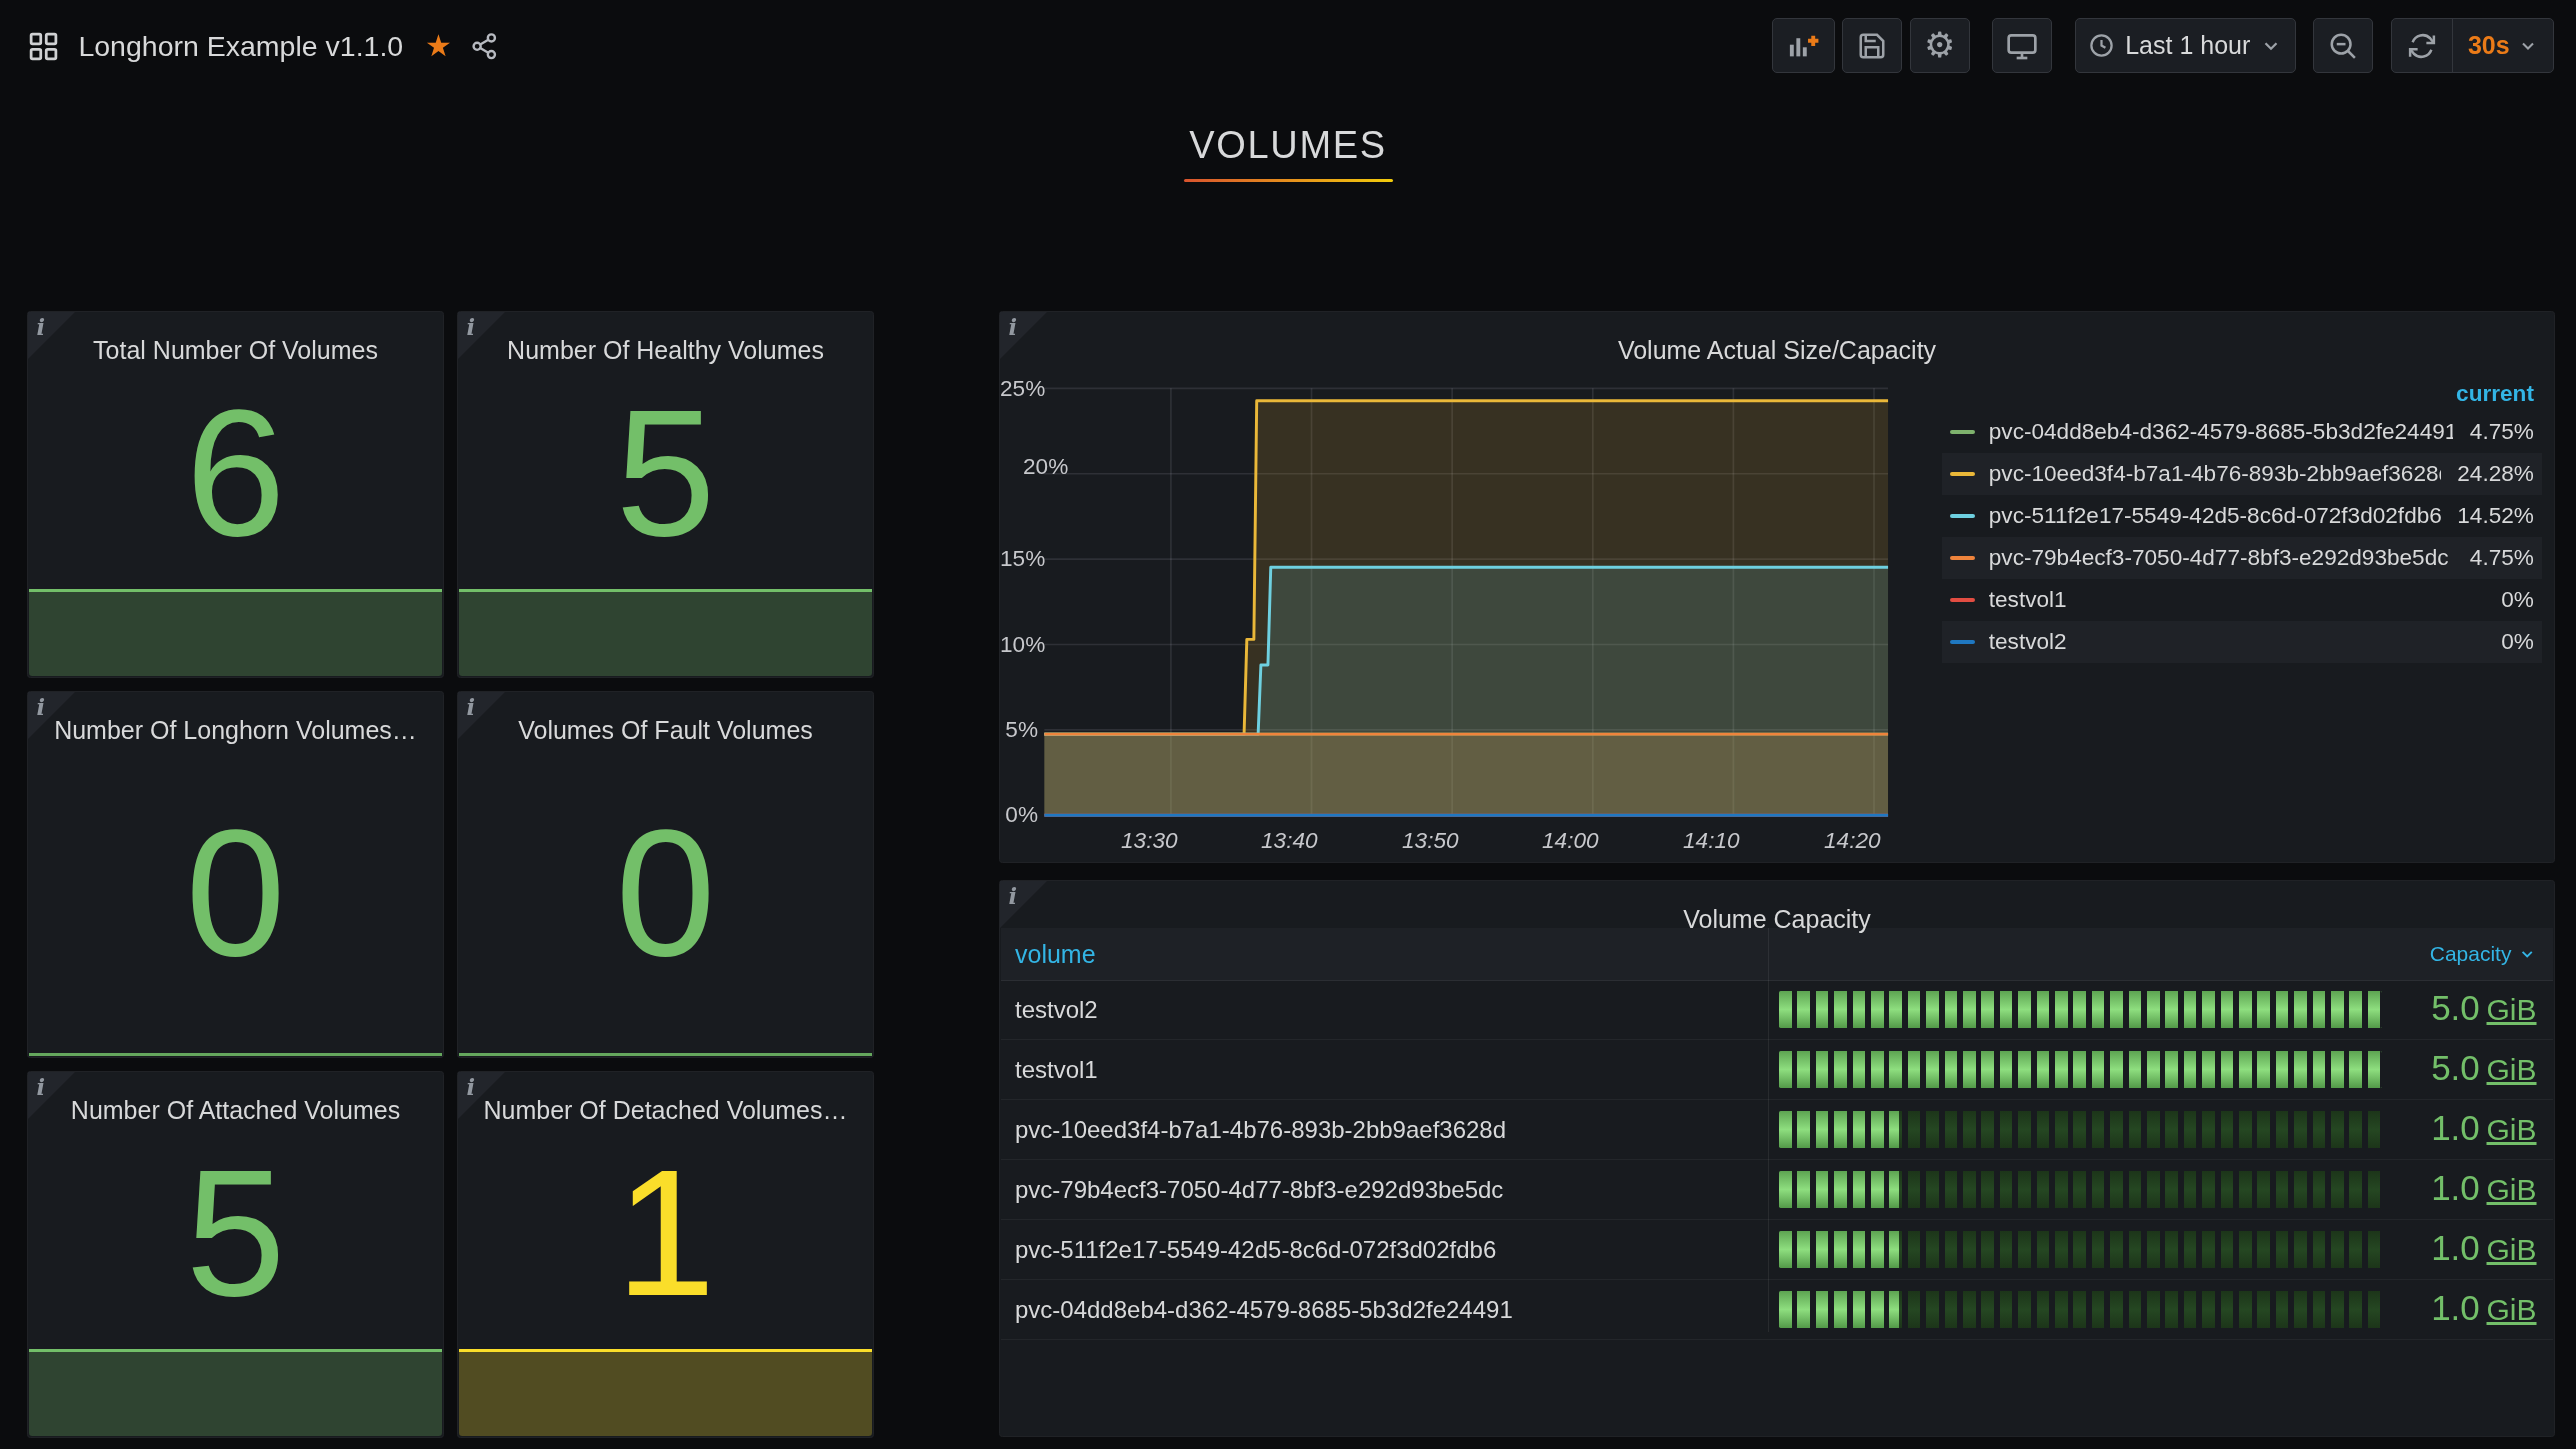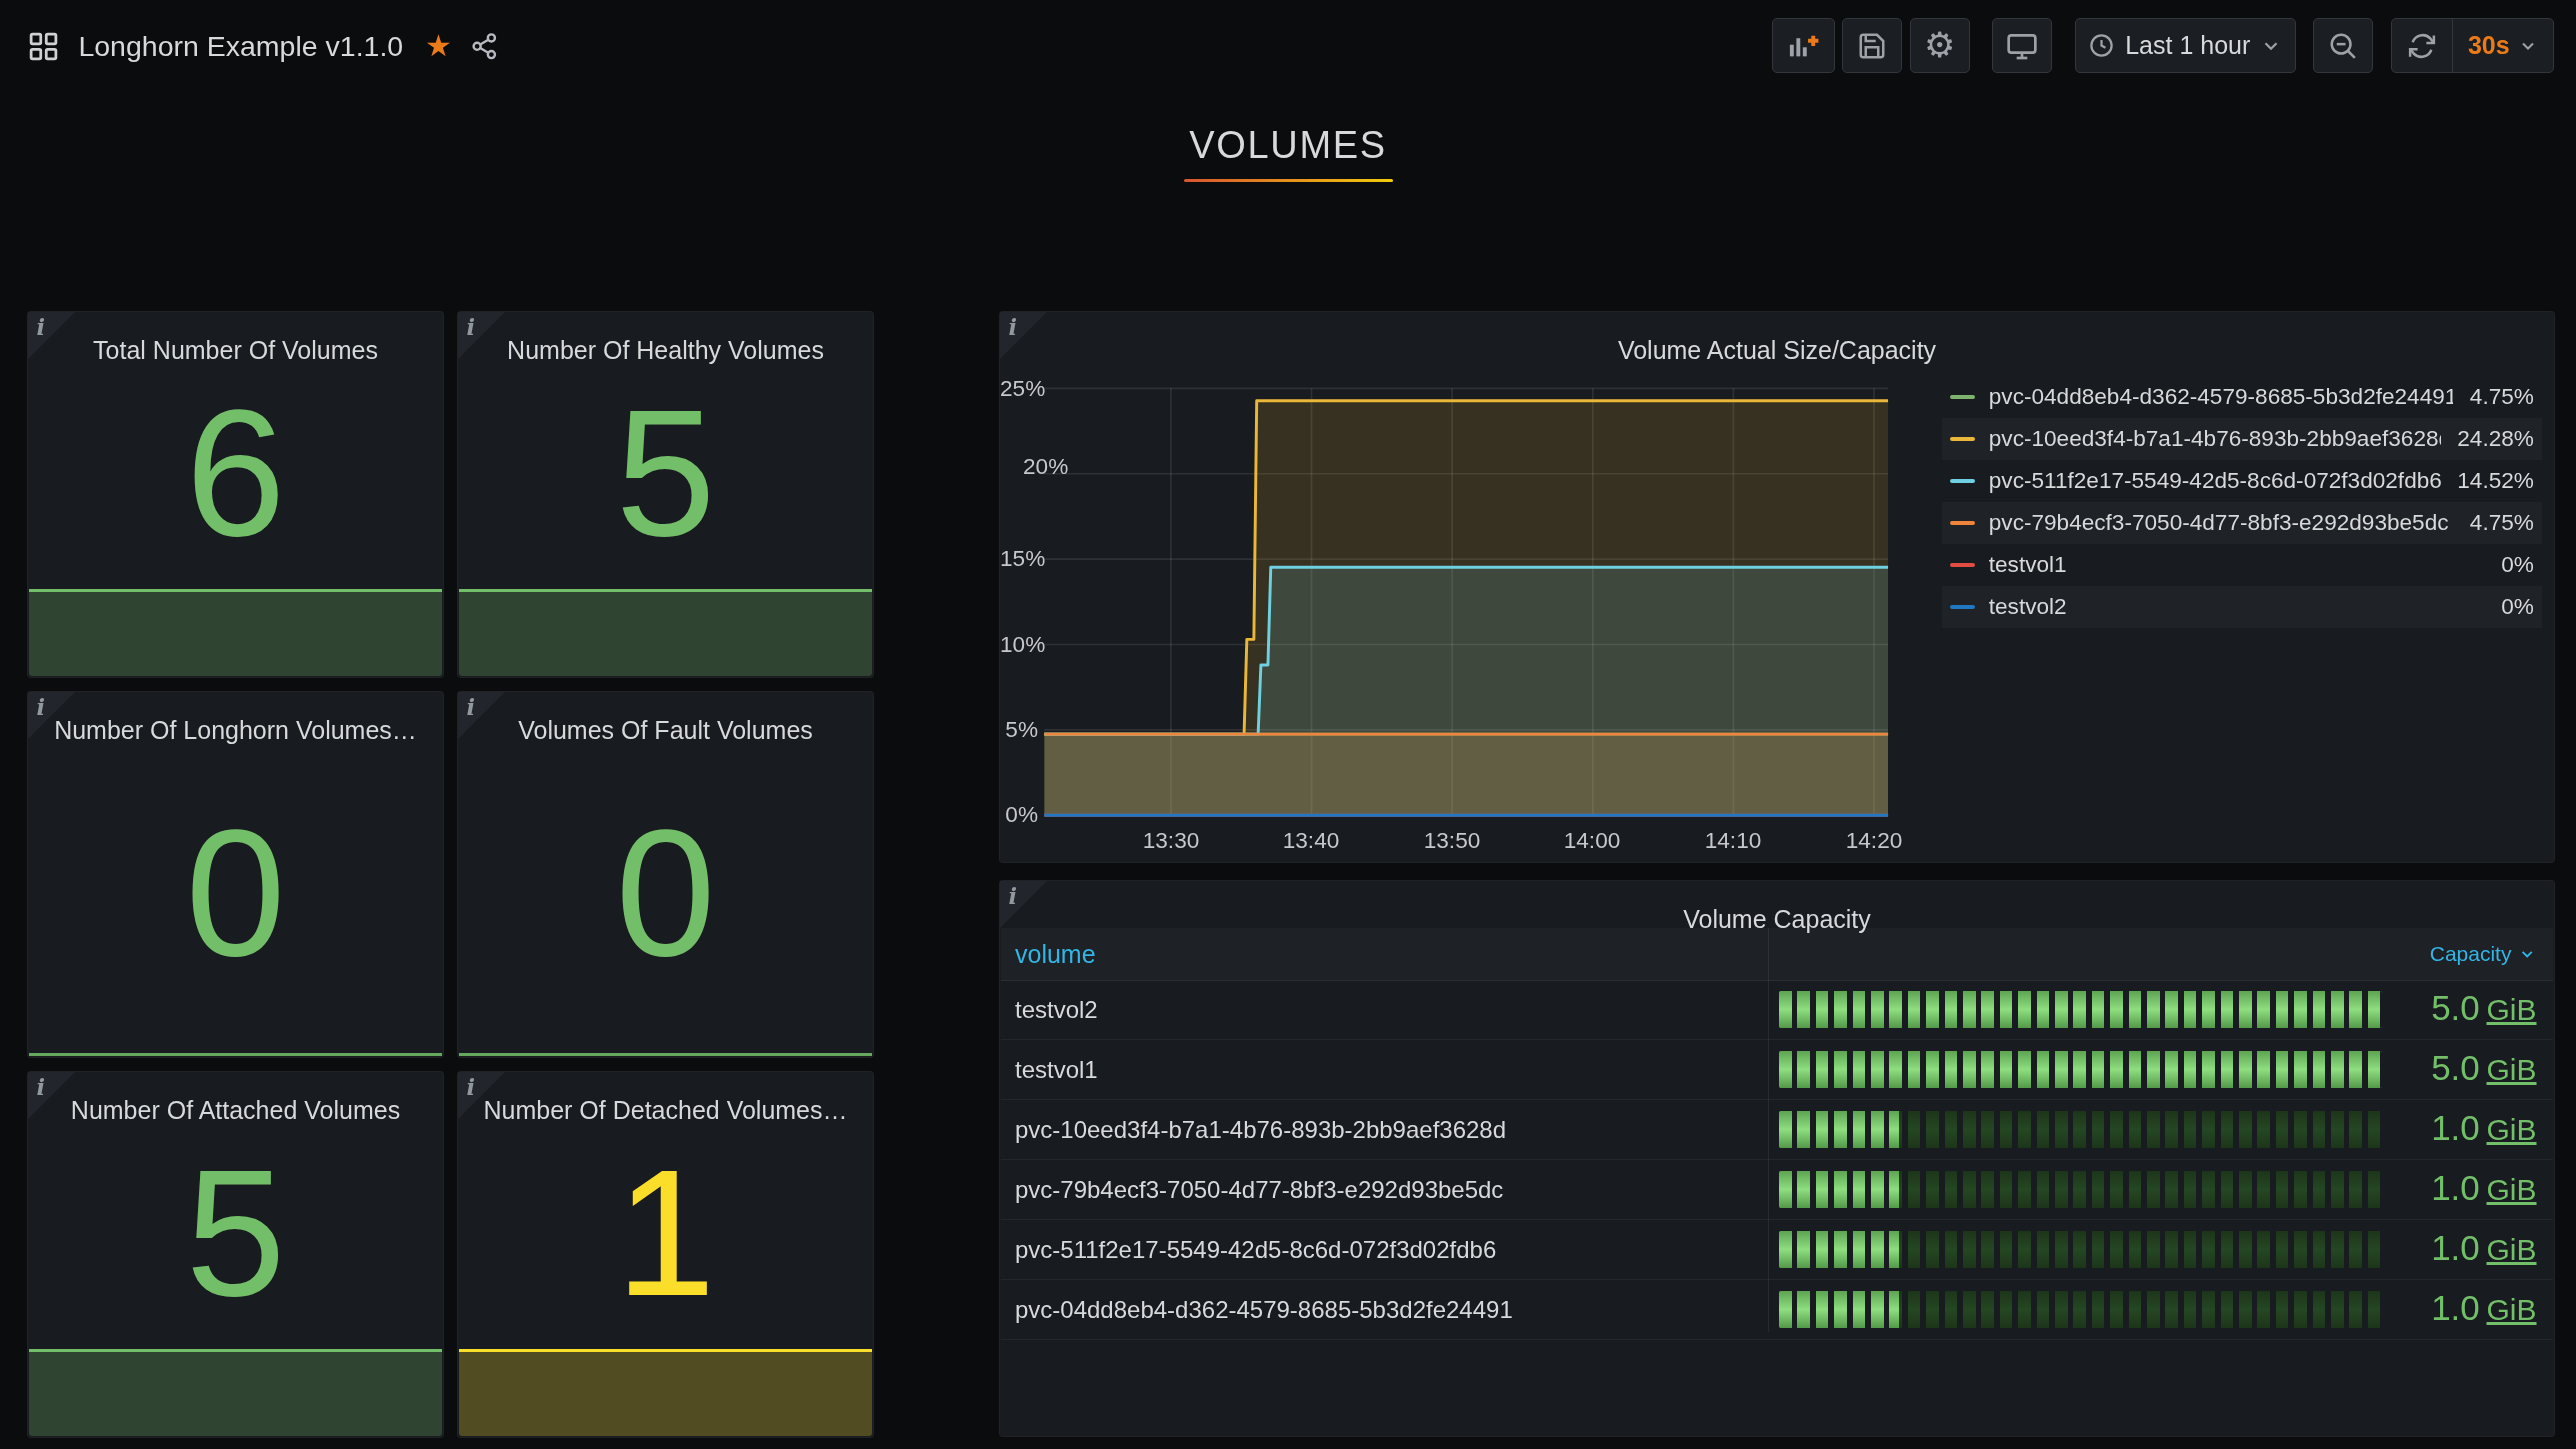--- a/index.html
+++ b/index.html
@@ -37,21 +37,21 @@
   
   .stat-value{position:absolute;left:0;right:0;display:flex;align-items:center;justify-content:center;
               font-size:180px;font-weight:500;line-height:1;z-index:1;}
   .spark-area{position:absolute;left:0.8px;right:0.8px;bottom:0.8px;height:84px;border-radius:0 0 3.3px 3.3px;}
   .spark-flat{position:absolute;left:0.8px;right:0.8px;bottom:0.8px;height:3.3px;opacity:.85;}
 
   
   #chart-panel{left:999px;top:311px;width:1556px;height:552px;}
   #chart-svg{position:absolute;left:0;top:0;}
   .ylabel{position:absolute;left:0;width:38px;text-align:right;font-size:22.6px;color:#c7c8cc;}
-  .xlabel{position:absolute;width:100px;text-align:center;font-size:22.6px;color:#c7c8cc;}
+  .xlabel{position:absolute;width:100px;text-align:left;font-size:22.6px;color:#c7c8cc;font-style:italic;}
   .legend{position:absolute;left:942px;right:11.7px;top:64px;}
   .legend-header{height:35px;text-align:right;padding-right:8.4px;color:#33b5e5;font-size:22.6px;font-weight:700;line-height:35px;}
   .legend-row{display:flex;align-items:center;height:42px;padding:0 8.4px;cursor:pointer;}
   #legend-rows .legend-row:nth-child(even){background:#1f2227;}
   .dash{width:25px;height:4.2px;border-radius:2.5px;margin-right:13.4px;flex:none;}
   .lname{flex:1;font-size:22.6px;color:#d8d9da;white-space:nowrap;overflow:hidden;}
   .lval{font-size:22.6px;color:#d8d9da;margin-left:16.7px;}
 
   
   #table-panel{left:999px;top:880px;width:1556px;height:557px;}
@@ -217,20 +217,21 @@
         </div>
       <div id="x-labels">
           <span class="xlabel" style="left: 121px; top: 516px;">13:30</span>
           <span class="xlabel" style="left: 261px; top: 516px;">13:40</span>
           <span class="xlabel" style="left: 402px; top: 516px;">13:50</span>
           <span class="xlabel" style="left: 542px; top: 516px;">14:00</span>
           <span class="xlabel" style="left: 683px; top: 516px;">14:10</span>
           <span class="xlabel" style="left: 824px; top: 516px;">14:20</span>
         </div>
       <div class="legend">
+        <div class="legend-header">current</div>
         <div id="legend-rows">
             <div class="legend-row">
               <span class="dash" style="background: rgb(126, 178, 109);"></span>
               <span class="lname">pvc-04dd8eb4-d362-4579-8685-5b3d2fe24491</span>
               <span class="lval">4.75%</span>
             </div>
             <div class="legend-row">
               <span class="dash" style="background: rgb(234, 184, 57);"></span>
               <span class="lname">pvc-10eed3f4-b7a1-4b76-893b-2bb9aef3628d</span>
               <span class="lval">24.28%</span>

